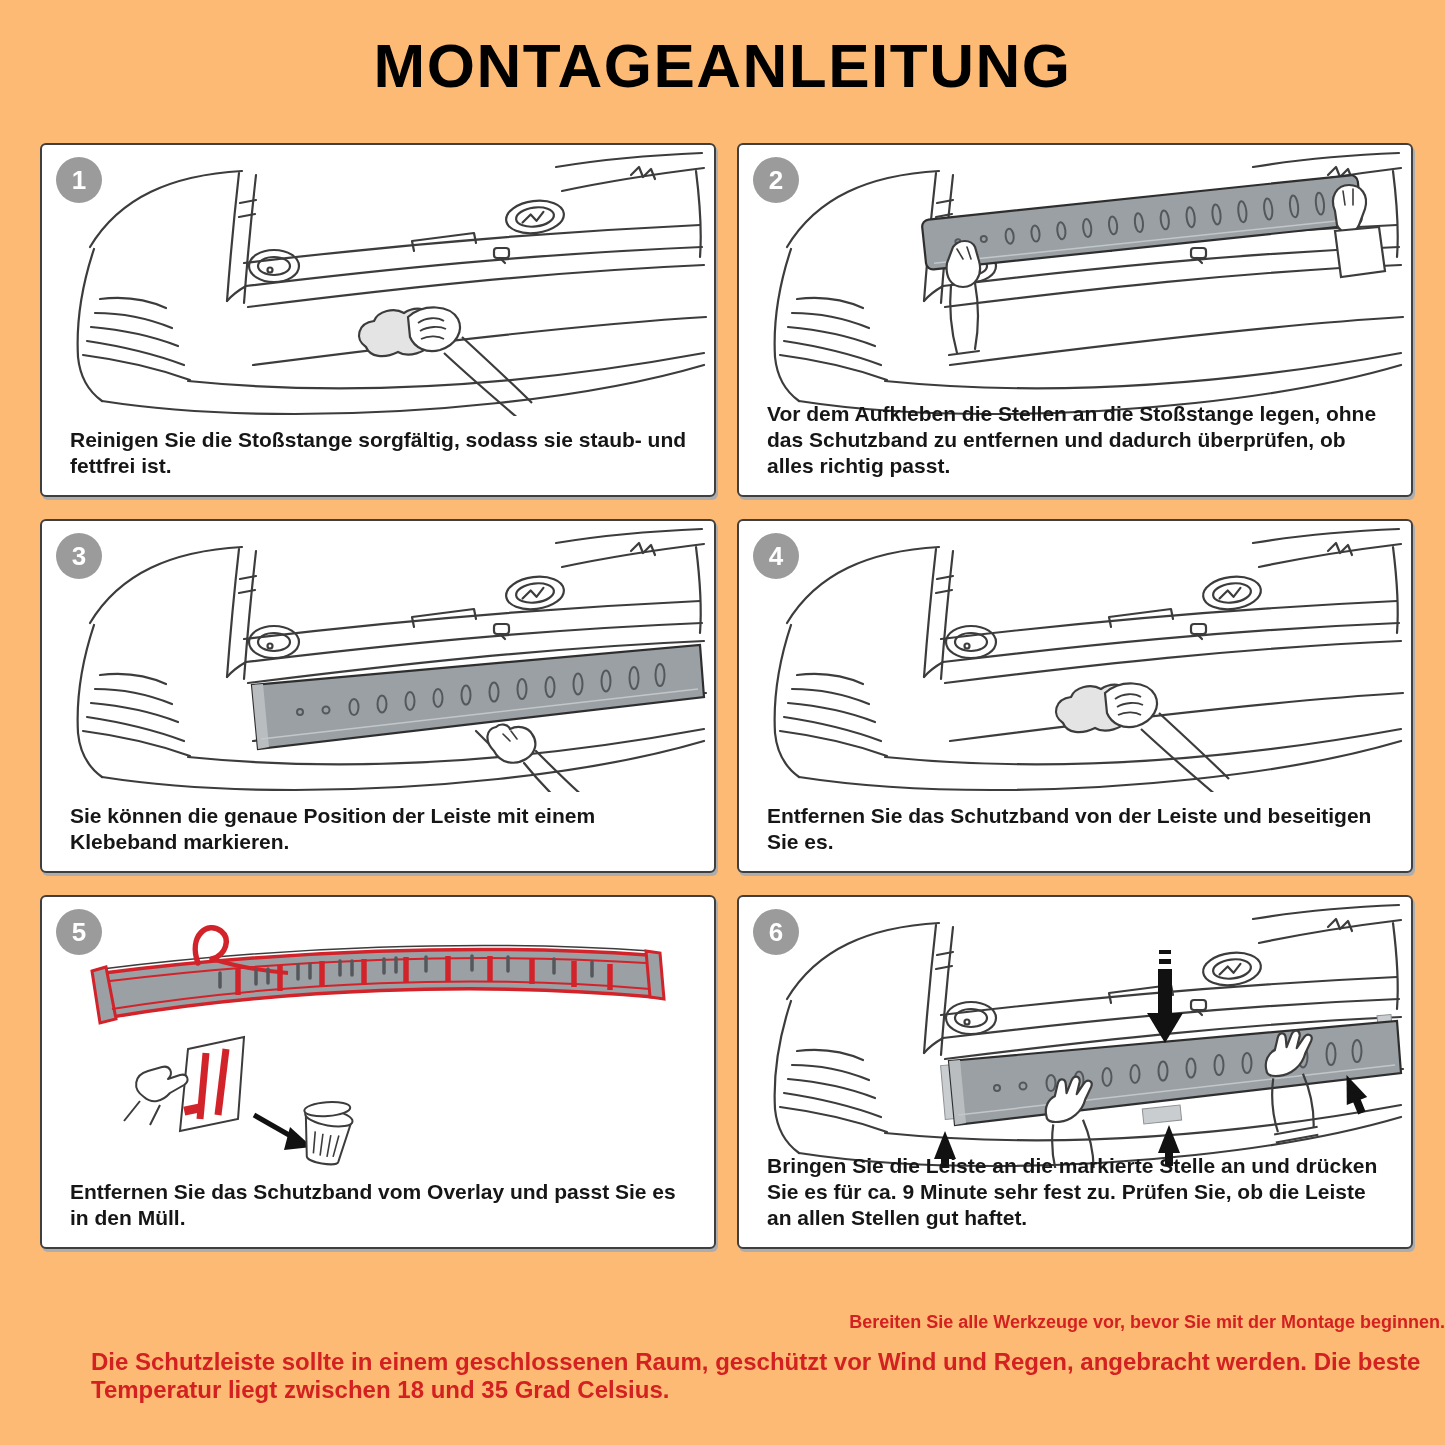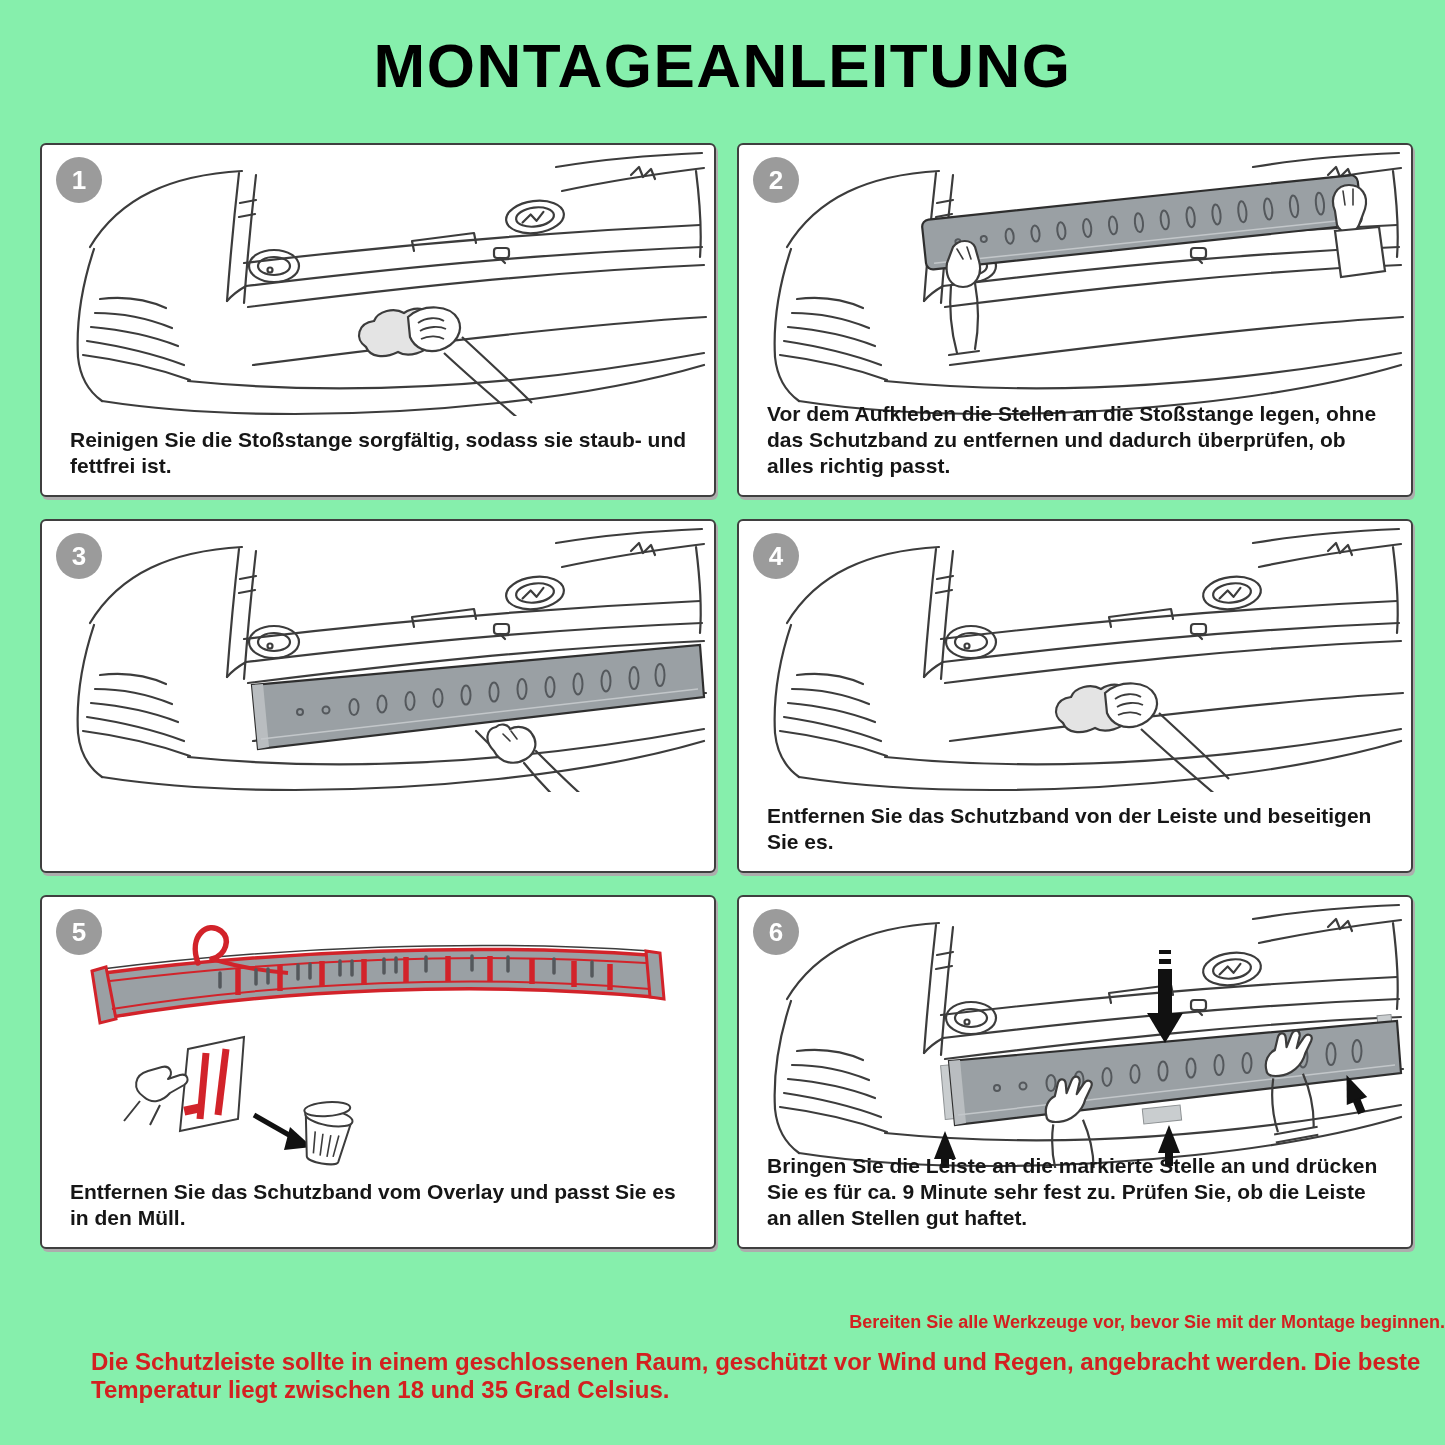--- a/index.html
+++ b/index.html
@@ -1,16 +1,16 @@
 <!DOCTYPE html>
 <html><head>
 <meta charset="utf-8">
 <style>
   html,body{margin:0;padding:0;background:#fff;}
-  .page{position:relative;width:1445px;height:1445px;background:#86efac;overflow:hidden;
+  .page{position:relative;width:1445px;height:1445px;background:#fdba74;overflow:hidden;
         font-family:"Liberation Sans",sans-serif;color:#111;}
   .title{position:absolute;top:30px;left:0;width:100%;text-align:center;
          font-size:62px;font-weight:bold;letter-spacing:1.5px;color:#000;}
   .grid{position:absolute;left:40px;top:143px;width:1373px;display:grid;
         grid-template-columns:676px 676px;column-gap:21px;row-gap:22px;}
   .panel{position:relative;width:676px;height:354px;background:#fff;
          border:2px solid #3f3f3f;border-radius:6px;box-sizing:border-box;
          box-shadow:2px 3px 0 #adadad;}
   .badge{position:absolute;top:12px;left:14px;width:46px;height:46px;border-radius:50%;
          background:#9b9b9b;color:#fff;font-size:26px;font-weight:bold;
@@ -169,20 +169,21 @@
       <svg class="art" viewBox="0 0 660 265" preserveAspectRatio="none">
         <use href="#car"></use>
         <use href="#stripOn"></use>
         <g fill="none" stroke="#3c3c3c" stroke-width="2.2" stroke-linecap="round">
           <path d="M444,220 L428,204"></path>
           <path d="M446,224 C436,214 438,202 448,200 C452,196 460,197 462,202 C470,198 480,200 484,207 C490,215 488,226 478,232 C466,239 452,236 446,224 Z" fill="#fff"></path>
           <path d="M455,207 l7,7 M463,204 l6,8" stroke-width="1.6"></path>
           <path d="M476,236 C492,256 510,274 528,290 M488,224 C506,242 522,258 536,270"></path>
         </g>
       </svg>
+      <div class="caption">Sie können die genaue Position der Leiste mit einem Klebeband markieren.</div>
     </div>
 
     <div class="panel">
       <div class="badge">4</div>
       <svg class="art" viewBox="0 0 660 265" preserveAspectRatio="none">
         <use href="#car"></use>
         <use href="#handCloth"></use>
       </svg>
       <div class="caption">Entfernen Sie das Schutzband von der Leiste und beseitigen Sie es.</div>
     </div>

